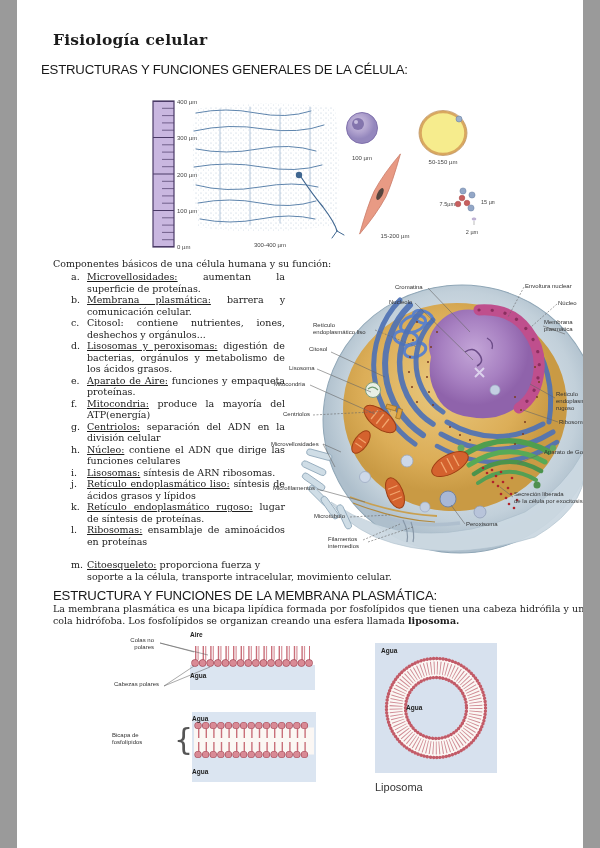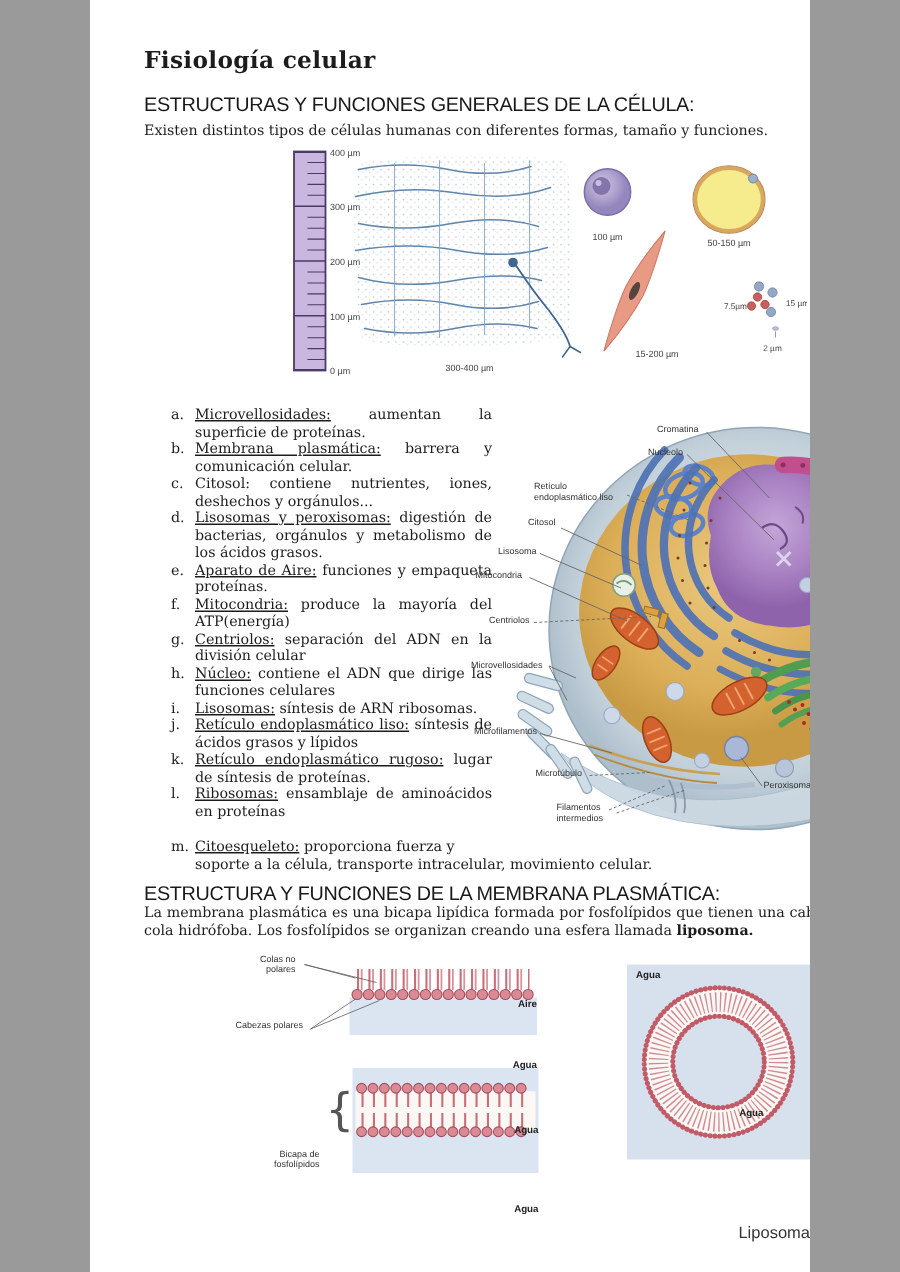--- a/index.html
+++ b/index.html
@@ -1,45 +1,44 @@
 <!DOCTYPE html>
 <html><head>
 <meta charset="utf-8">
 <style>
   html,body{margin:0;padding:0;background:#9a9a9a;}
-  .page{position:relative;width:480px;height:848px;margin:0 auto;background:#ffffff;
+  .page{position:relative;width:566px;height:848px;margin:0 auto;background:#ffffff;
         font-family:"DejaVu Serif",serif;color:#1c1c1c;overflow:hidden;}
   .abs{position:absolute;}
   .title{font-size:15.5px;font-weight:bold;letter-spacing:.2px;}
   .h2{font-family:"Liberation Sans",sans-serif;font-size:13.2px;letter-spacing:-0.2px;color:#191919;}
   .body-text{font-size:9.5px;line-height:11.5px;text-align:justify;}
   .plain{text-align:left;}
   .list{font-size:9.5px;line-height:11.5px;}
   .li{position:relative;padding-left:34px;text-align:justify;}
   .li .letter{position:absolute;left:18px;}
   .term{text-decoration:underline;}
   .term.nou{text-decoration:none;}
   .fig{position:absolute;}
   .fig-label{position:absolute;font-family:"Liberation Sans",sans-serif;font-size:6px;
              line-height:7px;color:#333;white-space:nowrap;}
   .fig-label.wrap{white-space:normal;}
   .fig-label.bold{font-weight:bold;font-size:6.5px;color:#222;}
   .fig-label.big{font-size:11px;color:#333;}
-  .center{text-align:right;margin-top:35px;}
+  .center{text-align:left;}
   .right{text-align:right;}
   svg{position:absolute;left:0;top:0;}
 </style>
 </head>
 <body>
 
 <div class="page">
 
   <div class="abs title" style="left:36px;top:30px">Fisiología celular</div>
-  <div class="abs h2" style="left:36px;top:62px">ESTRUCTURAS Y FUNCIONES GENERALES DE LA CÉLULA:</div>
-  <div class="abs body-text plain" style="left:36px;top:82px;width:470px">Existen distintos tipos de células humanas con diferentes formas, tamaño y funciones.</div>
+  <div class="abs h2" style="left:24px;top:62px">ESTRUCTURAS Y FUNCIONES GENERALES DE LA CÉLULA:</div>
 
   <div class="fig" style="left:133px;top:97px;width:345px;height:162px">
     <svg width="345" height="162" viewBox="0 0 345 162">
       <defs>
         <pattern id="speck" patternUnits="userSpaceOnUse" width="5" height="5">
           <circle cx="1" cy="1" r="0.6" fill="#b9c8d8"></circle>
           <circle cx="3.5" cy="3" r="0.5" fill="#ccd8e3"></circle>
         </pattern>
         <radialGradient id="oocyteG" cx="40%" cy="35%">
           <stop offset="0%" stop-color="#cfc5e2"></stop>
@@ -111,20 +110,21 @@
         <circle cx="321" cy="111" r="3.1" fill="#93a7c7" stroke="#6b80a3" stroke-width="0.5"></circle>
         <ellipse cx="324" cy="122" rx="2" ry="1.2" fill="#c7b9d6" stroke="#9487bd" stroke-width="0.4"></ellipse>
         <path d="M324,124 v4" stroke="#777" stroke-width="0.5"></path>
       </g>
       <text x="305" y="109" font-size="5.5" fill="#444" text-anchor="end" font-family="Liberation Sans,sans-serif">7.5µm</text>
       <text x="331" y="107" font-size="5.5" fill="#444" font-family="Liberation Sans,sans-serif">15 µm</text>
       <text x="322" y="137" font-size="5.5" fill="#444" text-anchor="middle" font-family="Liberation Sans,sans-serif">2 µm</text>
     </svg>
   </div>
 
+  <div class="abs body-text plain" style="left:36px;top:258px;width:300px">Componentes básicos de una célula humana y su función:</div>
 
   <div class="abs list" style="left:36px;top:271px;width:232px">
     <div class="li"><span class="letter">a.</span><span class="term">Microvellosidades:</span> <span>aumentan la superficie de proteínas.</span></div>
     <div class="li"><span class="letter">b.</span><span class="term">Membrana plasmática:</span> <span>barrera y comunicación celular.</span></div>
     <div class="li"><span class="letter">c.</span><span class="term nou">Citosol:</span> <span>contiene nutrientes, iones, deshechos y orgánulos...</span></div>
     <div class="li"><span class="letter">d.</span><span class="term">Lisosomas y peroxisomas:</span> <span>digestión de bacterias, orgánulos y metabolismo de los ácidos grasos.</span></div>
     <div class="li"><span class="letter">e.</span><span class="term">Aparato de Aire:</span> <span>funciones y empaqueta proteínas.</span></div>
     <div class="li"><span class="letter">f.</span><span class="term">Mitocondria:</span> <span>produce la mayoría del ATP(energía)</span></div>
     <div class="li"><span class="letter">g.</span><span class="term">Centriolos:</span> <span>separación del ADN en la división celular</span></div>
     <div class="li"><span class="letter">h.</span><span class="term">Núcleo:</span> <span>contiene el ADN que dirige las funciones celulares</span></div>

